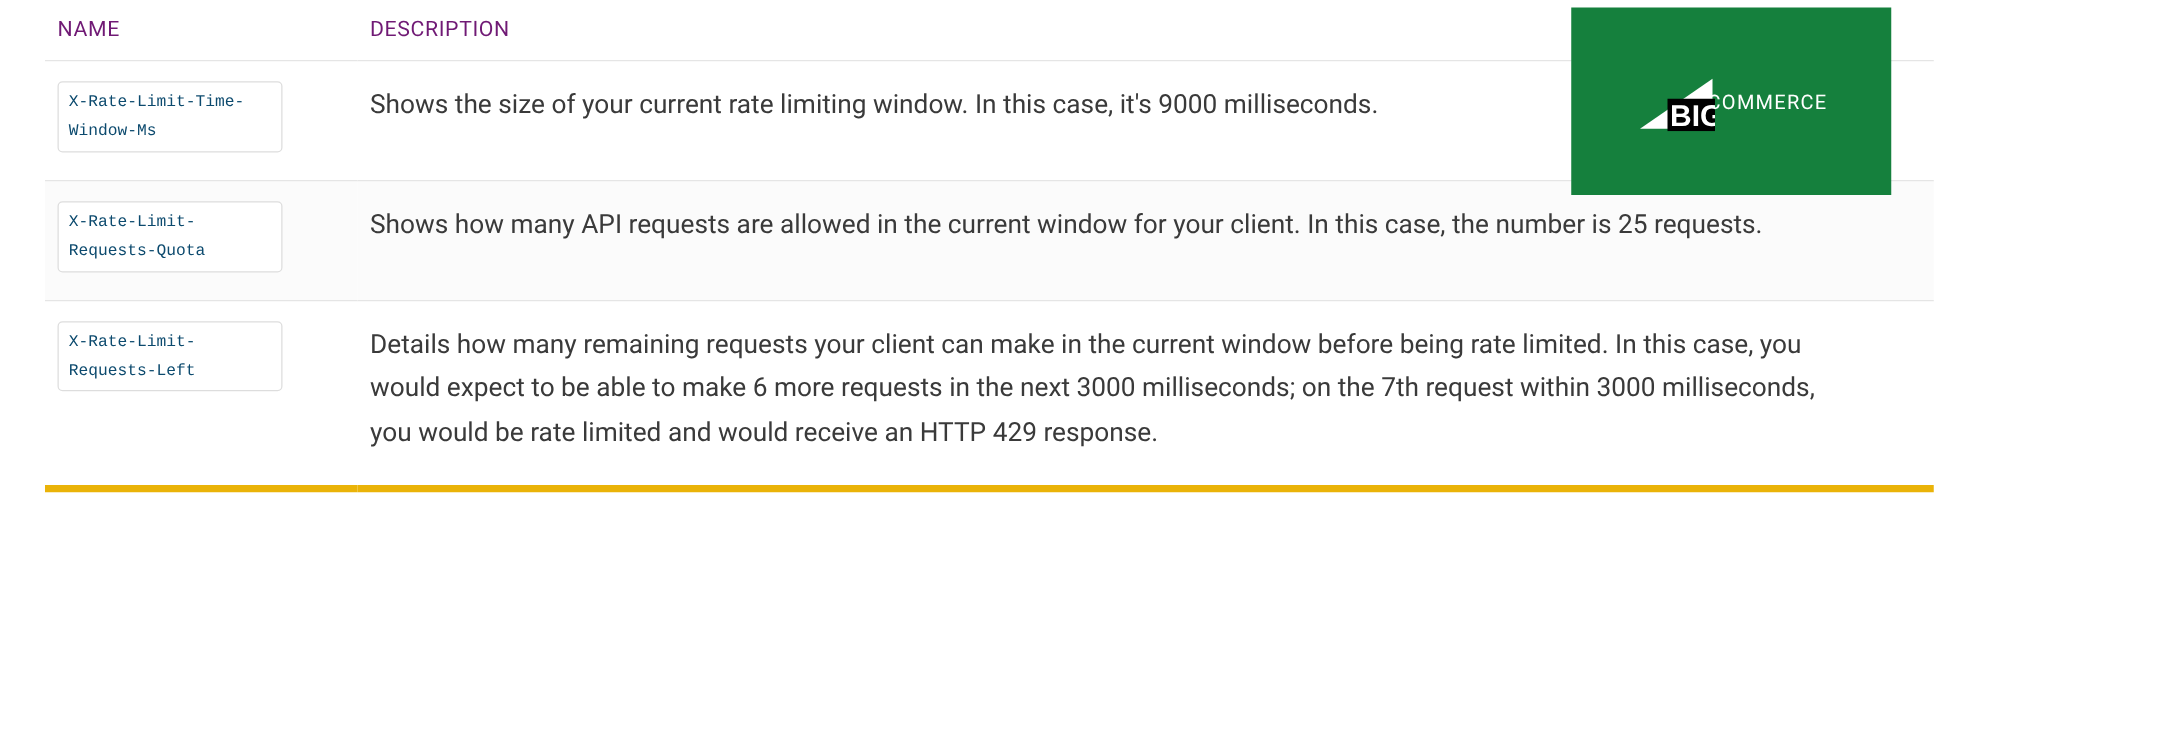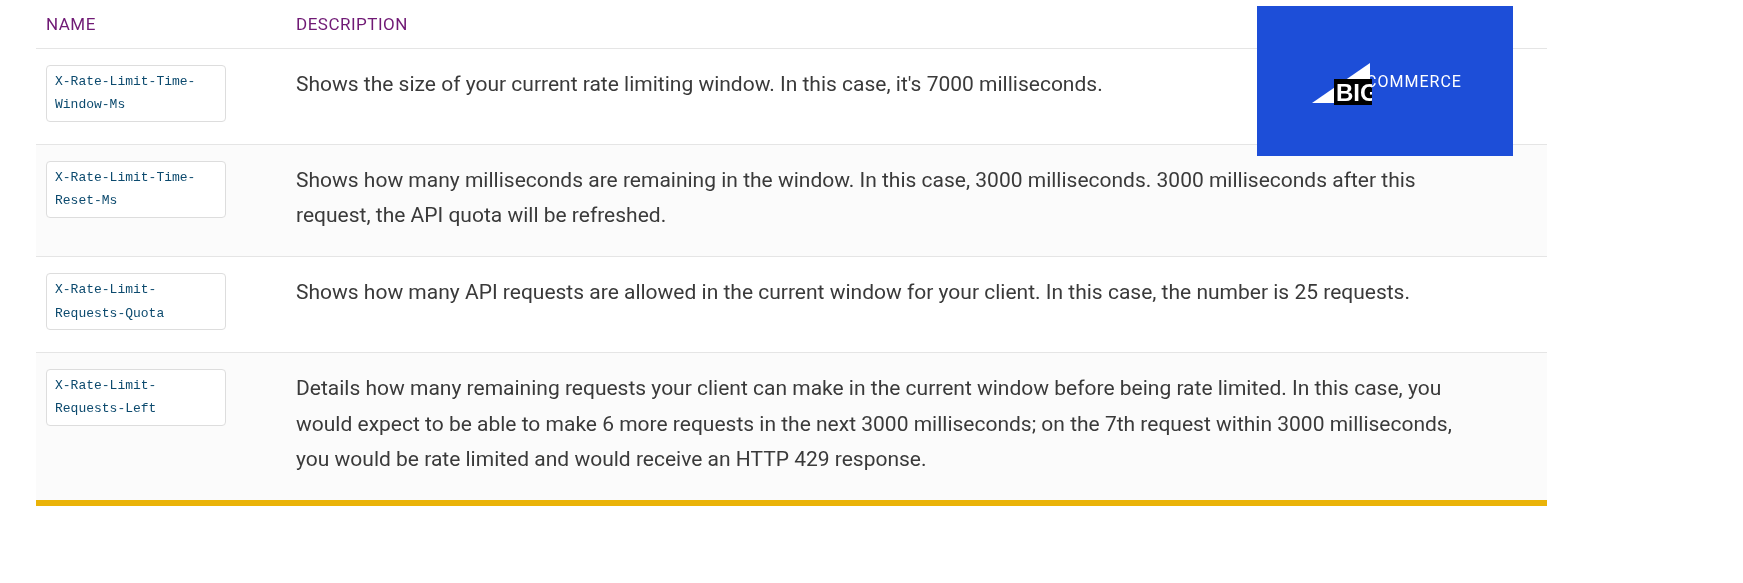--- a/index.html
+++ b/index.html
@@ -13,21 +13,21 @@
   .container {
     position: relative;
     width: 100%;
   }
   .logo {
     position: absolute;
     top: 6px;
     right: 230px;
     width: 256px;
     height: 150px;
-    background: #1d4ed8;
+    background: #15803d;
     display: flex;
     align-items: center;
     justify-content: center;
     z-index: 10;
   }
   .logo-inner {
     display: flex;
     align-items: center;
     color: #fff;
   }
@@ -110,25 +110,21 @@
   <table>
     <thead>
       <tr>
         <th>NAME</th>
         <th>DESCRIPTION</th>
       </tr>
     </thead>
     <tbody>
       <tr>
         <td class="name-cell"><code class="header-name">X-Rate-Limit-Time-Window-Ms</code></td>
-        <td class="desc-cell">Shows the size of your current rate limiting window. In this case, it's 7000 milliseconds.</td>
-      </tr>
-      <tr>
-        <td class="name-cell"><code class="header-name">X-Rate-Limit-Time-Reset-Ms</code></td>
-        <td class="desc-cell">Shows how many milliseconds are remaining in the window. In this case, 3000 milliseconds. 3000 milliseconds after this request, the API quota will be refreshed.</td>
+        <td class="desc-cell">Shows the size of your current rate limiting window. In this case, it's 9000 milliseconds.</td>
       </tr>
       <tr>
         <td class="name-cell"><code class="header-name">X-Rate-Limit-Requests-Quota</code></td>
         <td class="desc-cell">Shows how many API requests are allowed in the current window for your client. In this case, the number is 25 requests.</td>
       </tr>
       <tr>
         <td class="name-cell"><code class="header-name">X-Rate-Limit-Requests-Left</code></td>
         <td class="desc-cell">Details how many remaining requests your client can make in the current window before being rate limited. In this case, you would expect to be able to make 6 more requests in the next 3000 milliseconds; on the 7th request within 3000 milliseconds, you would be rate limited and would receive an HTTP 429 response.</td>
       </tr>
     </tbody>

